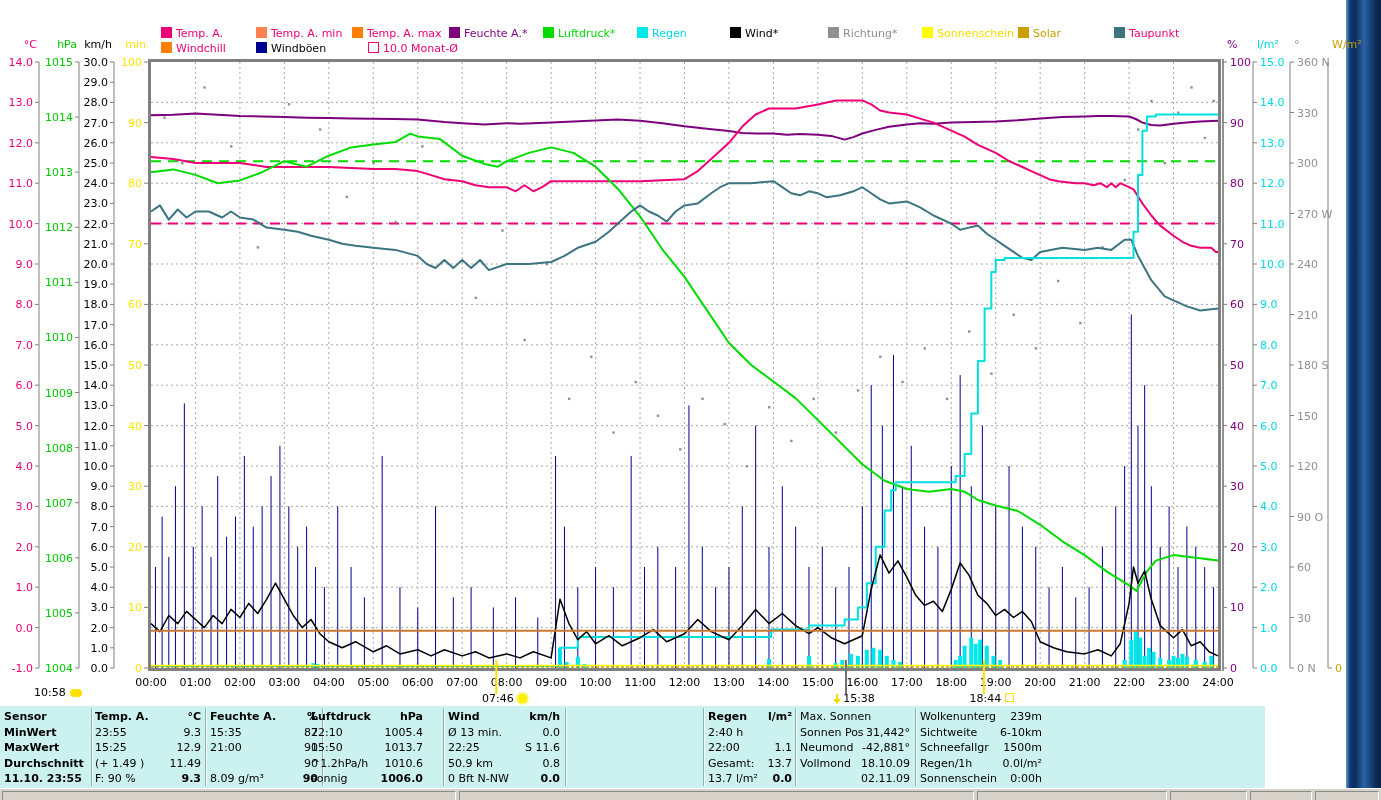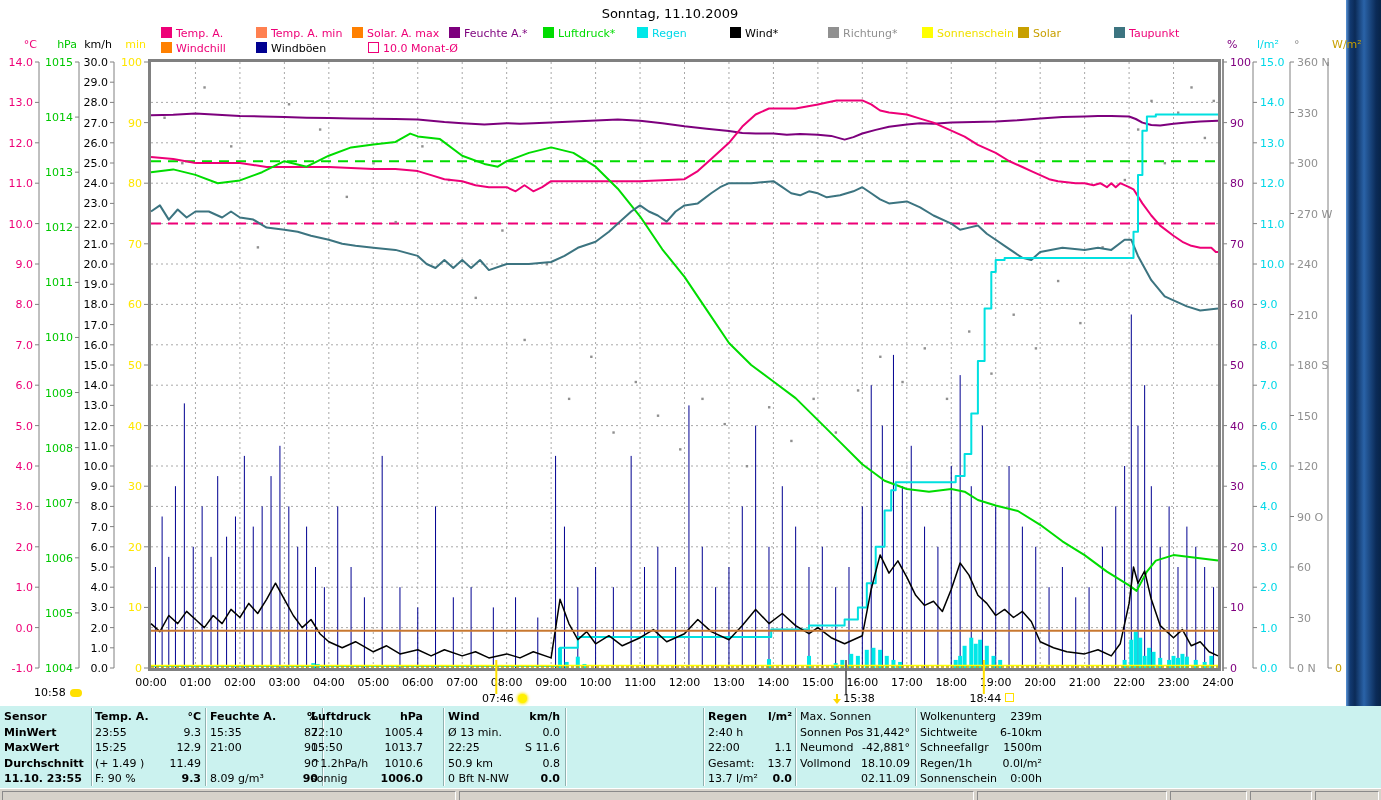--- a/index.html
+++ b/index.html
@@ -6,46 +6,45 @@
   .win{position:relative;width:1381px;height:800px;background:#fff;overflow:hidden;
        font-family:"DejaVu Sans","Liberation Sans",sans-serif;font-size:11px;color:#000;}
   .bluestrip{position:absolute;left:1346px;top:0;width:35px;height:790px;
     background:linear-gradient(90deg,#5a95d8 0px,#123a72 4px,#0b2b58 9px,#2a63a8 18px,#0b2b58 30px,#082448 35px);}
   .title{position:absolute;top:6px;left:0;width:1340px;text-align:center;font-size:13px;}
   .legend-item{position:absolute;height:12px;white-space:nowrap;}
   .legend-item .sw{display:inline-block;width:9px;height:9px;margin-right:4px;vertical-align:-1px;border:1px solid #555;}
   .unit{position:absolute;font-size:11px;white-space:nowrap;}
   #chart-svg{position:absolute;left:0;top:0;}
   .xmark{position:absolute;font-size:11px;white-space:nowrap;}
-  .stats{position:absolute;left:0;top:706px;width:1381px;height:82px;background:#cbf2ef;}
+  .stats{position:absolute;left:0;top:706px;width:1265px;height:82px;background:#cbf2ef;}
   .stats .vdiv{position:absolute;top:2px;height:78px;width:1px;background:#8fb2b0;box-shadow:1px 0 0 #ffffff;}
   .stats .col{position:absolute;top:3px;}
   .stats .trow{height:15.6px;line-height:15.6px;white-space:nowrap;overflow:visible;}
   .stats .lft{float:left;}
   .stats .rgt{float:right;}
   .b{font-weight:bold;}
   .statusbar{position:absolute;left:0;top:788px;width:1381px;height:12px;background:#d6d2ca;border-top:1px solid #fff;}
   .statusbar .panel{position:absolute;top:2px;height:8px;border:1px solid;border-color:#8a8a8a #ffffff #ffffff #8a8a8a;}
   .mk-sun{display:inline-block;width:9px;height:9px;border-radius:50%;background:#fff000;box-shadow:0 0 3px 1px #ffe800;vertical-align:-1px;margin-left:4px;}
   .mk-square{display:inline-block;width:7px;height:7px;border:1px solid #ffe000;background:#fff;vertical-align:0px;margin-left:4px;}
   .mk-moon{display:inline-block;width:12px;height:8px;border-radius:5px;background:#ffe000;vertical-align:-1px;margin-left:4px;}
   .mk-arrow{display:inline-block;width:8px;height:10px;margin-right:2px;position:relative;vertical-align:-2px;}
   .mk-arrow:before{content:"";position:absolute;left:3px;top:0;width:2px;height:6px;background:#ffd800;}
   .mk-arrow:after{content:"";position:absolute;left:0;top:5px;border-left:4px solid transparent;border-right:4px solid transparent;border-top:5px solid #ffd800;}
 </style>
 </head>
 <body>
 
 <div class="win">
   <div class="bluestrip"></div>
-  <div class="title">Sonntag, 11.10.2009</div>
   <div id="legend">
       <span class="legend-item" style="left: 161px; top: 27px;"><span class="sw" style="background: rgb(238, 0, 119); border-color: rgb(238, 0, 119);"></span><span style="color: rgb(238, 0, 119);">Temp. A.</span></span>
       <span class="legend-item" style="left: 256px; top: 27px;"><span class="sw" style="background: rgb(255, 128, 80); border-color: rgb(255, 128, 80);"></span><span style="color: rgb(238, 0, 119);">Temp. A. min</span></span>
-      <span class="legend-item" style="left: 352px; top: 27px;"><span class="sw" style="background: rgb(255, 128, 0); border-color: rgb(255, 128, 0);"></span><span style="color: rgb(238, 0, 119);">Solar. A. max</span></span>
+      <span class="legend-item" style="left: 352px; top: 27px;"><span class="sw" style="background: rgb(255, 128, 0); border-color: rgb(255, 128, 0);"></span><span style="color: rgb(238, 0, 119);">Temp. A. max</span></span>
       <span class="legend-item" style="left: 449px; top: 27px;"><span class="sw" style="background: rgb(125, 0, 125); border-color: rgb(125, 0, 125);"></span><span style="color: rgb(125, 0, 125);">Feuchte A.*</span></span>
       <span class="legend-item" style="left: 543px; top: 27px;"><span class="sw" style="background: rgb(0, 220, 0); border-color: rgb(0, 220, 0);"></span><span style="color: rgb(0, 220, 0);">Luftdruck*</span></span>
       <span class="legend-item" style="left: 637px; top: 27px;"><span class="sw" style="background: rgb(0, 232, 232); border-color: rgb(0, 232, 232);"></span><span style="color: rgb(0, 216, 232);">Regen</span></span>
       <span class="legend-item" style="left: 730px; top: 27px;"><span class="sw" style="background: rgb(0, 0, 0); border-color: rgb(0, 0, 0);"></span><span style="color: rgb(0, 0, 0);">Wind*</span></span>
       <span class="legend-item" style="left: 828px; top: 27px;"><span class="sw" style="background: rgb(144, 144, 144); border-color: rgb(144, 144, 144);"></span><span style="color: rgb(144, 144, 144);">Richtung*</span></span>
       <span class="legend-item" style="left: 922px; top: 27px;"><span class="sw" style="background: rgb(255, 255, 0); border-color: rgb(255, 255, 0);"></span><span style="color: rgb(240, 224, 0);">Sonnenschein</span></span>
       <span class="legend-item" style="left: 1018px; top: 27px;"><span class="sw" style="background: rgb(200, 160, 0); border-color: rgb(200, 160, 0);"></span><span style="color: rgb(200, 160, 0);">Solar</span></span>
       <span class="legend-item" style="left: 1114px; top: 27px;"><span class="sw" style="background: rgb(60, 116, 128); border-color: rgb(60, 116, 128);"></span><span style="color: rgb(238, 0, 119);">Taupunkt</span></span>
       <span class="legend-item" style="left: 161px; top: 42px;"><span class="sw" style="background: rgb(255, 128, 0); border-color: rgb(255, 128, 0);"></span><span style="color: rgb(238, 0, 119);">Windchill</span></span>
       <span class="legend-item" style="left: 256px; top: 42px;"><span class="sw" style="background: rgb(0, 0, 144); border-color: rgb(0, 0, 144);"></span><span style="color: rgb(0, 0, 0);">Windböen</span></span>

